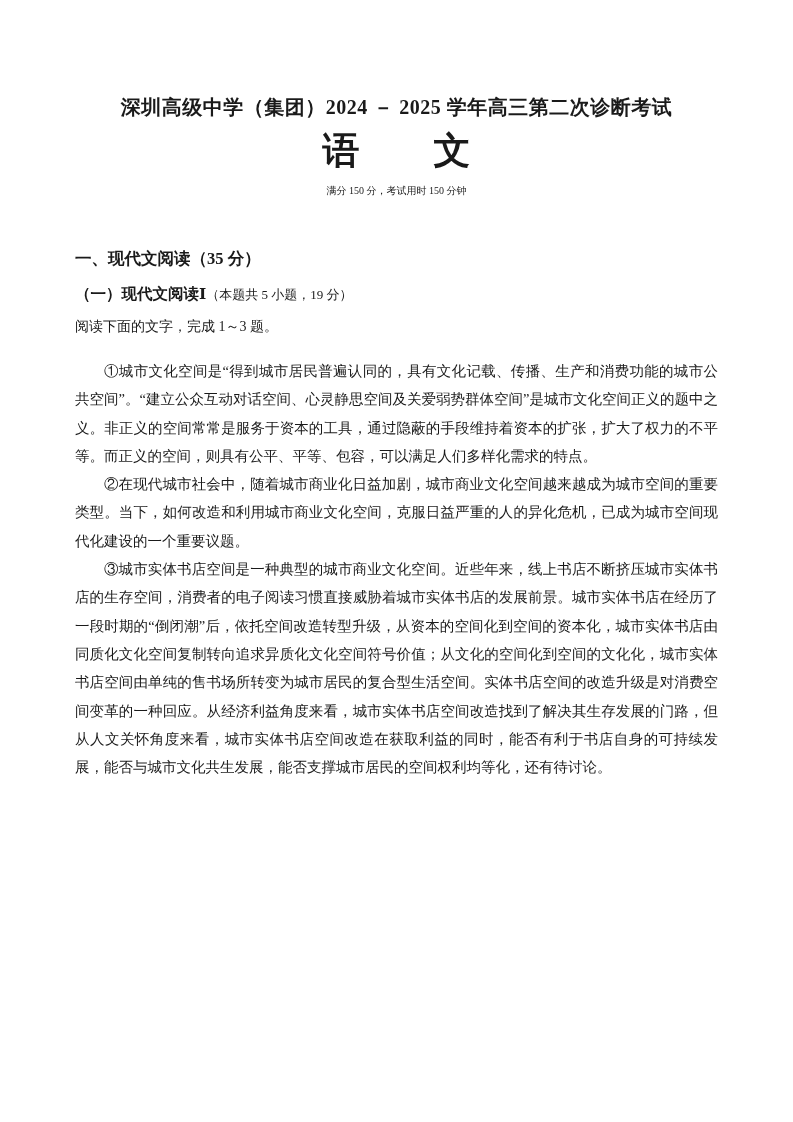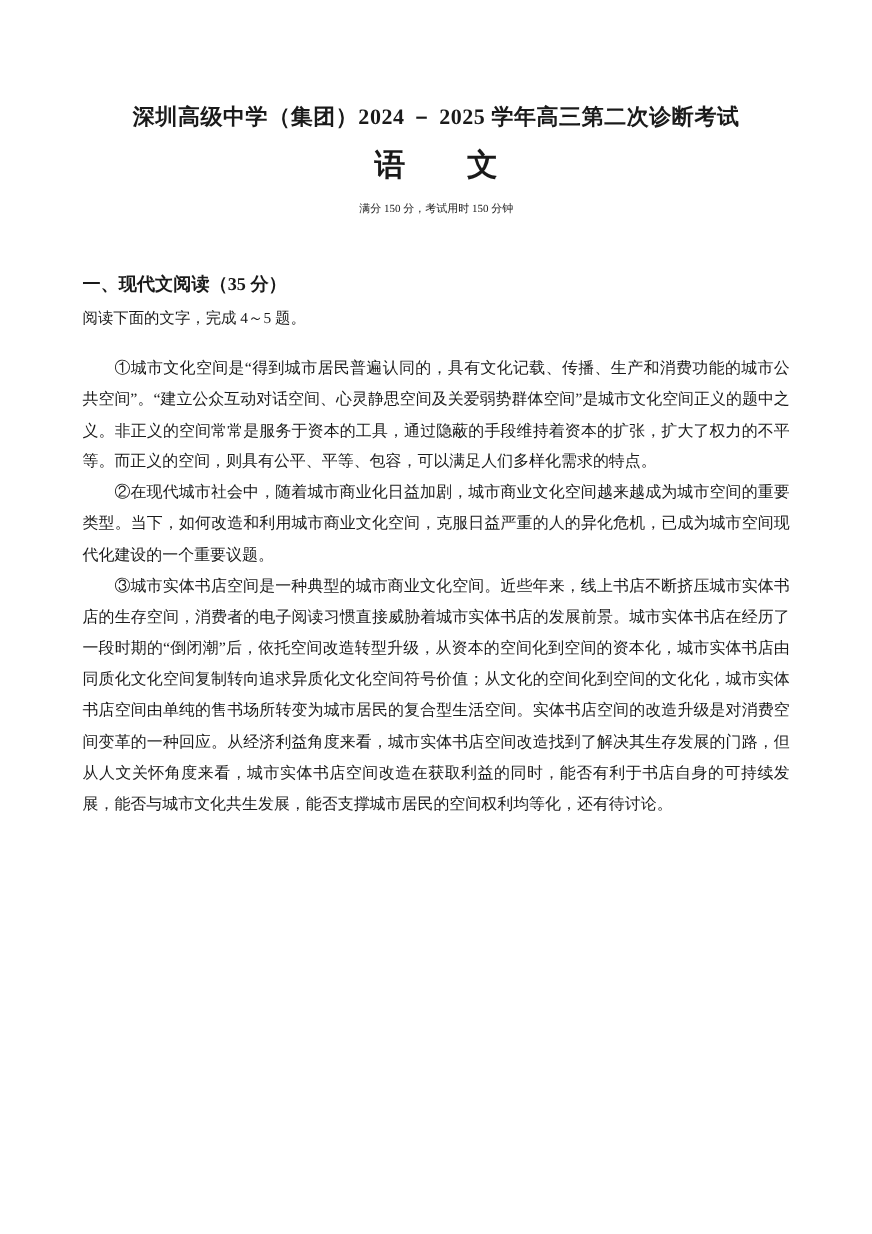--- a/index.html
+++ b/index.html
@@ -23,21 +23,21 @@
     margin: 0;
     text-align: center;
     font-size: 20px;
     font-weight: bold;
     line-height: 30px;
     letter-spacing: 0.5px;
   }
   .subject-title {
     margin: 10px 0 0 0;
     text-align: center;
-    font-size: 28px;
+    font-size: 37px;
     font-weight: bold;
     line-height: 38px;
   }
   .exam-info {
     margin: 8px 0 0 0;
     text-align: center;
     font-size: 10px;
     line-height: 26px;
   }
   .section-heading {
@@ -85,22 +85,23 @@
 <div class="page">
 
   <h1 class="exam-title">深圳高级中学（集团）2024 － 2025 学年高三第二次诊断考试</h1>
 
   <h2 class="subject-title">语　　文</h2>
 
   <p class="exam-info">满分 150 分，考试用时 150 分钟</p>
 
   <h3 class="section-heading">一、现代文阅读（35 分）</h3>
 
+  <p class="sub-heading"><span class="bold-part">（一）现代文阅读Ⅰ</span><span class="note-part">（本题共 5 小题，19 分）</span></p>
 
-  <p class="instruction">阅读下面的文字，完成 4～5 题。</p>
+  <p class="instruction">阅读下面的文字，完成 1～3 题。</p>
 
   <div class="passage">
     <p>①城市文化空间是“得到城市居民普遍认同的，具有文化记载、传播、生产和消费功能的城市公共空间”。“建立公众互动对话空间、心灵静思空间及关爱弱势群体空间”是城市文化空间正义的题中之义。非正义的空间常常是服务于资本的工具，通过隐蔽的手段维持着资本的扩张，扩大了权力的不平等。而正义的空间，则具有公平、平等、包容，可以满足人们多样化需求的特点。</p>
     <p>②在现代城市社会中，随着城市商业化日益加剧，城市商业文化空间越来越成为城市空间的重要类型。当下，如何改造和利用城市商业文化空间，克服日益严重的人的异化危机，已成为城市空间现代化建设的一个重要议题。</p>
     <p>③城市实体书店空间是一种典型的城市商业文化空间。近些年来，线上书店不断挤压城市实体书店的生存空间，消费者的电子阅读习惯直接威胁着城市实体书店的发展前景。城市实体书店在经历了一段时期的“倒闭潮”后，依托空间改造转型升级，从资本的空间化到空间的资本化，城市实体书店由同质化文化空间复制转向追求异质化文化空间符号价值；从文化的空间化到空间的文化化，城市实体书店空间由单纯的售书场所转变为城市居民的复合型生活空间。实体书店空间的改造升级是对消费空间变革的一种回应。从经济利益角度来看，城市实体书店空间改造找到了解决其生存发展的门路，但从人文关怀角度来看，城市实体书店空间改造在获取利益的同时，能否有利于书店自身的可持续发展，能否与城市文化共生发展，能否支撑城市居民的空间权利均等化，还有待讨论。</p>
   </div>
 
 </div>
 
 </body></html>

